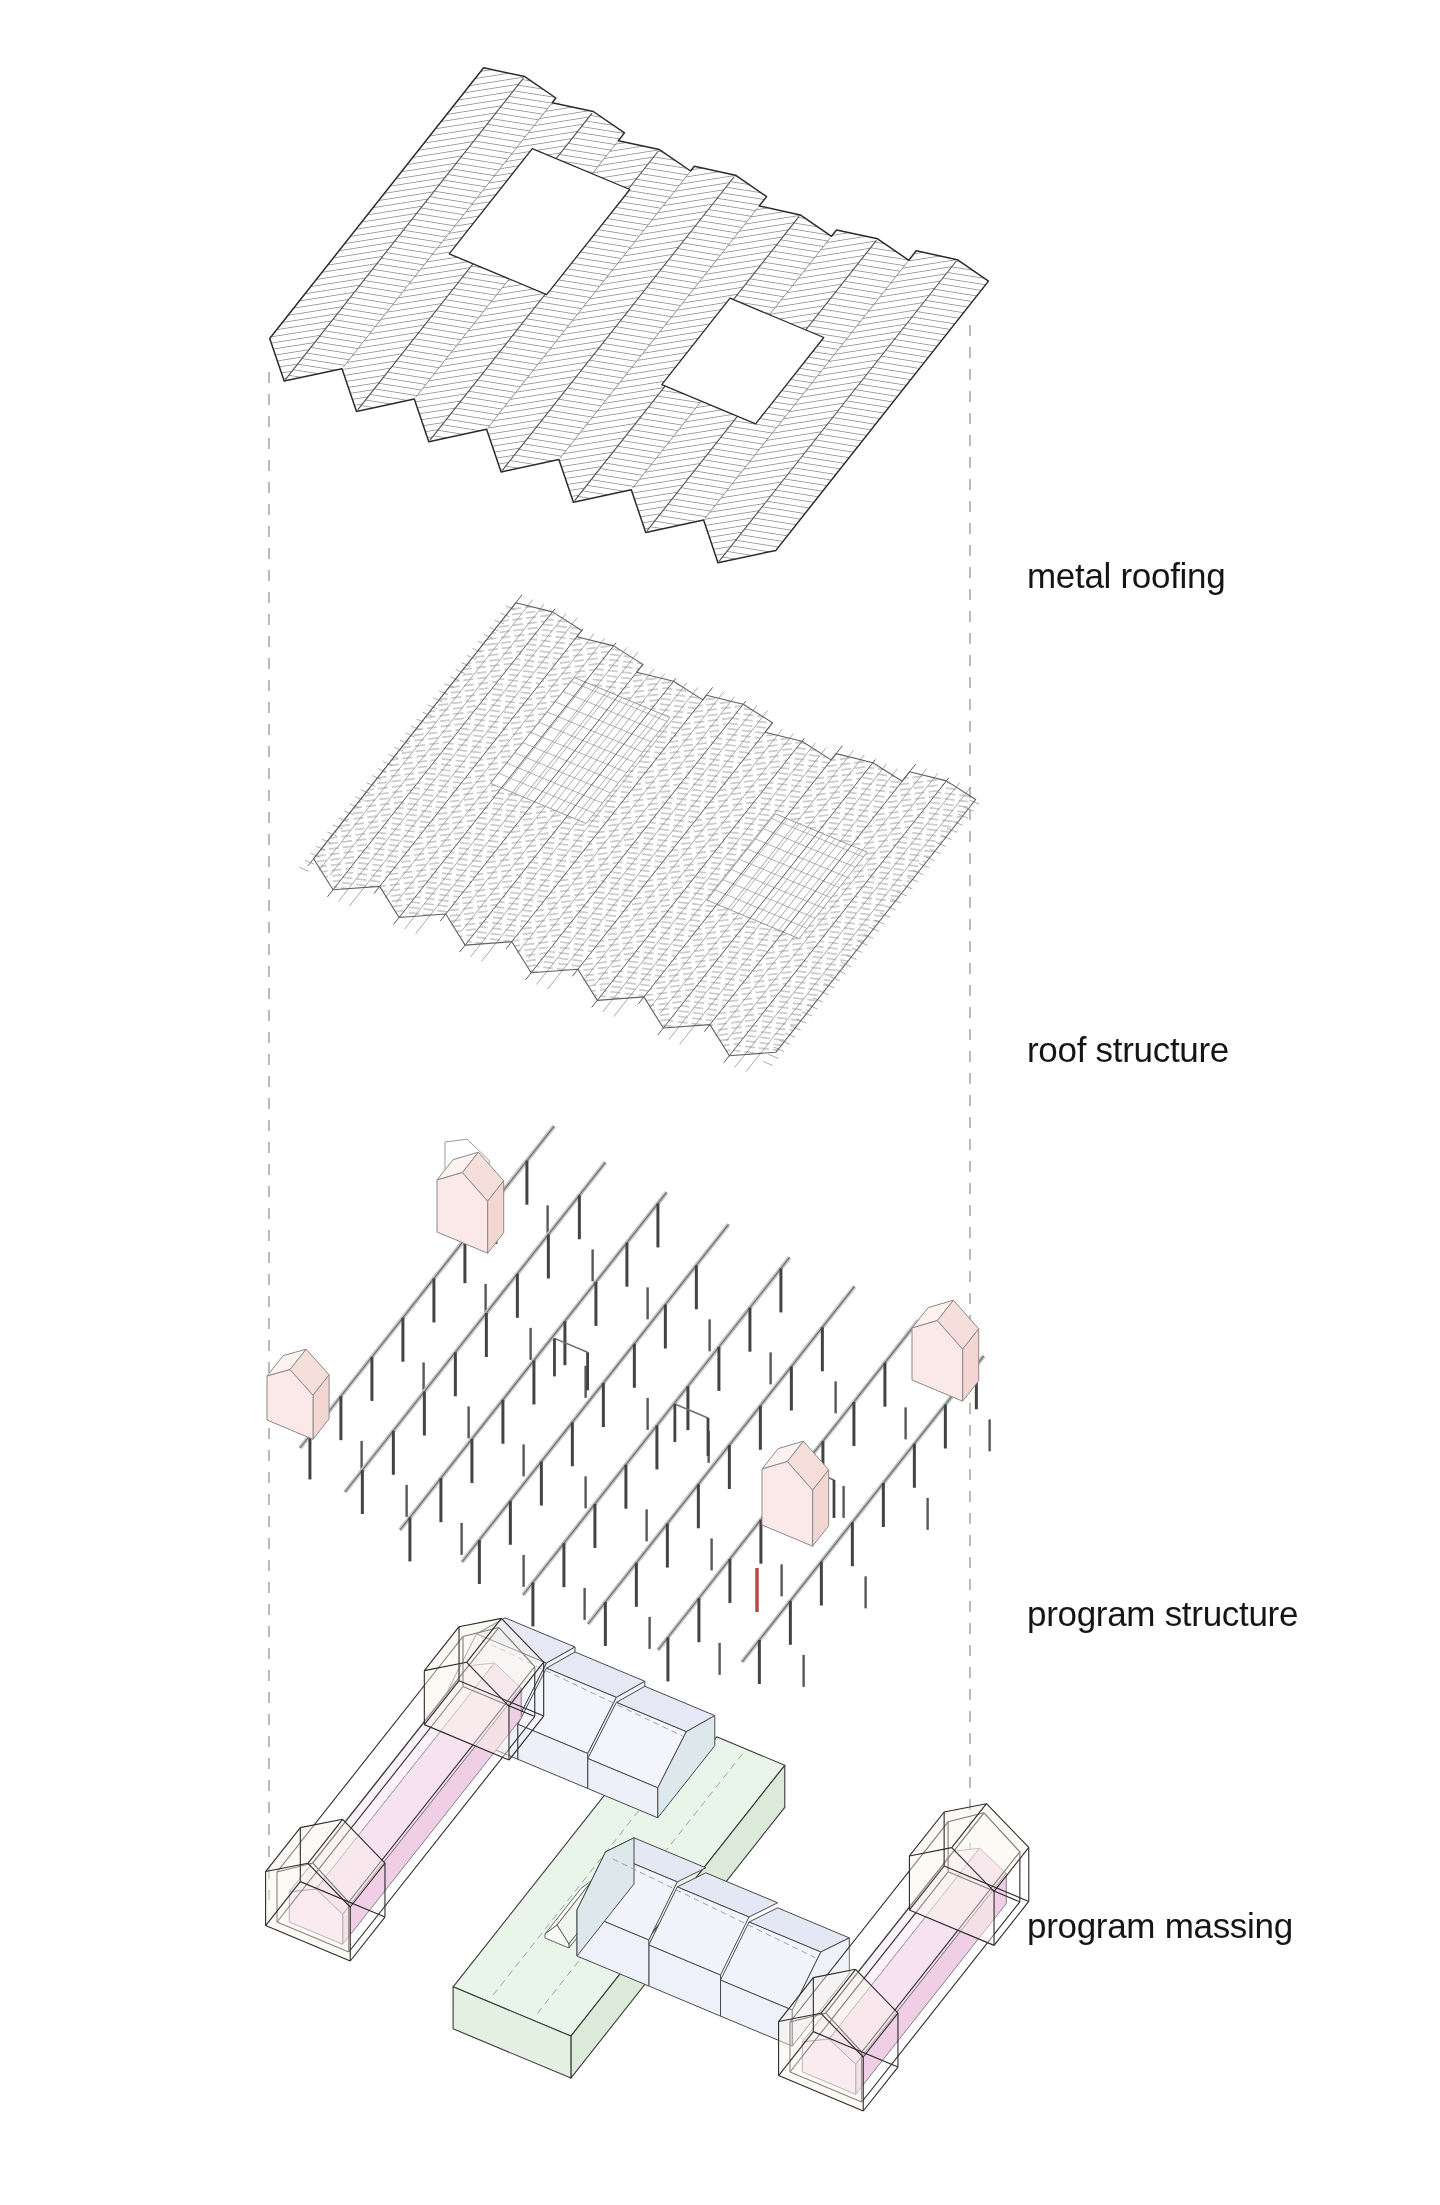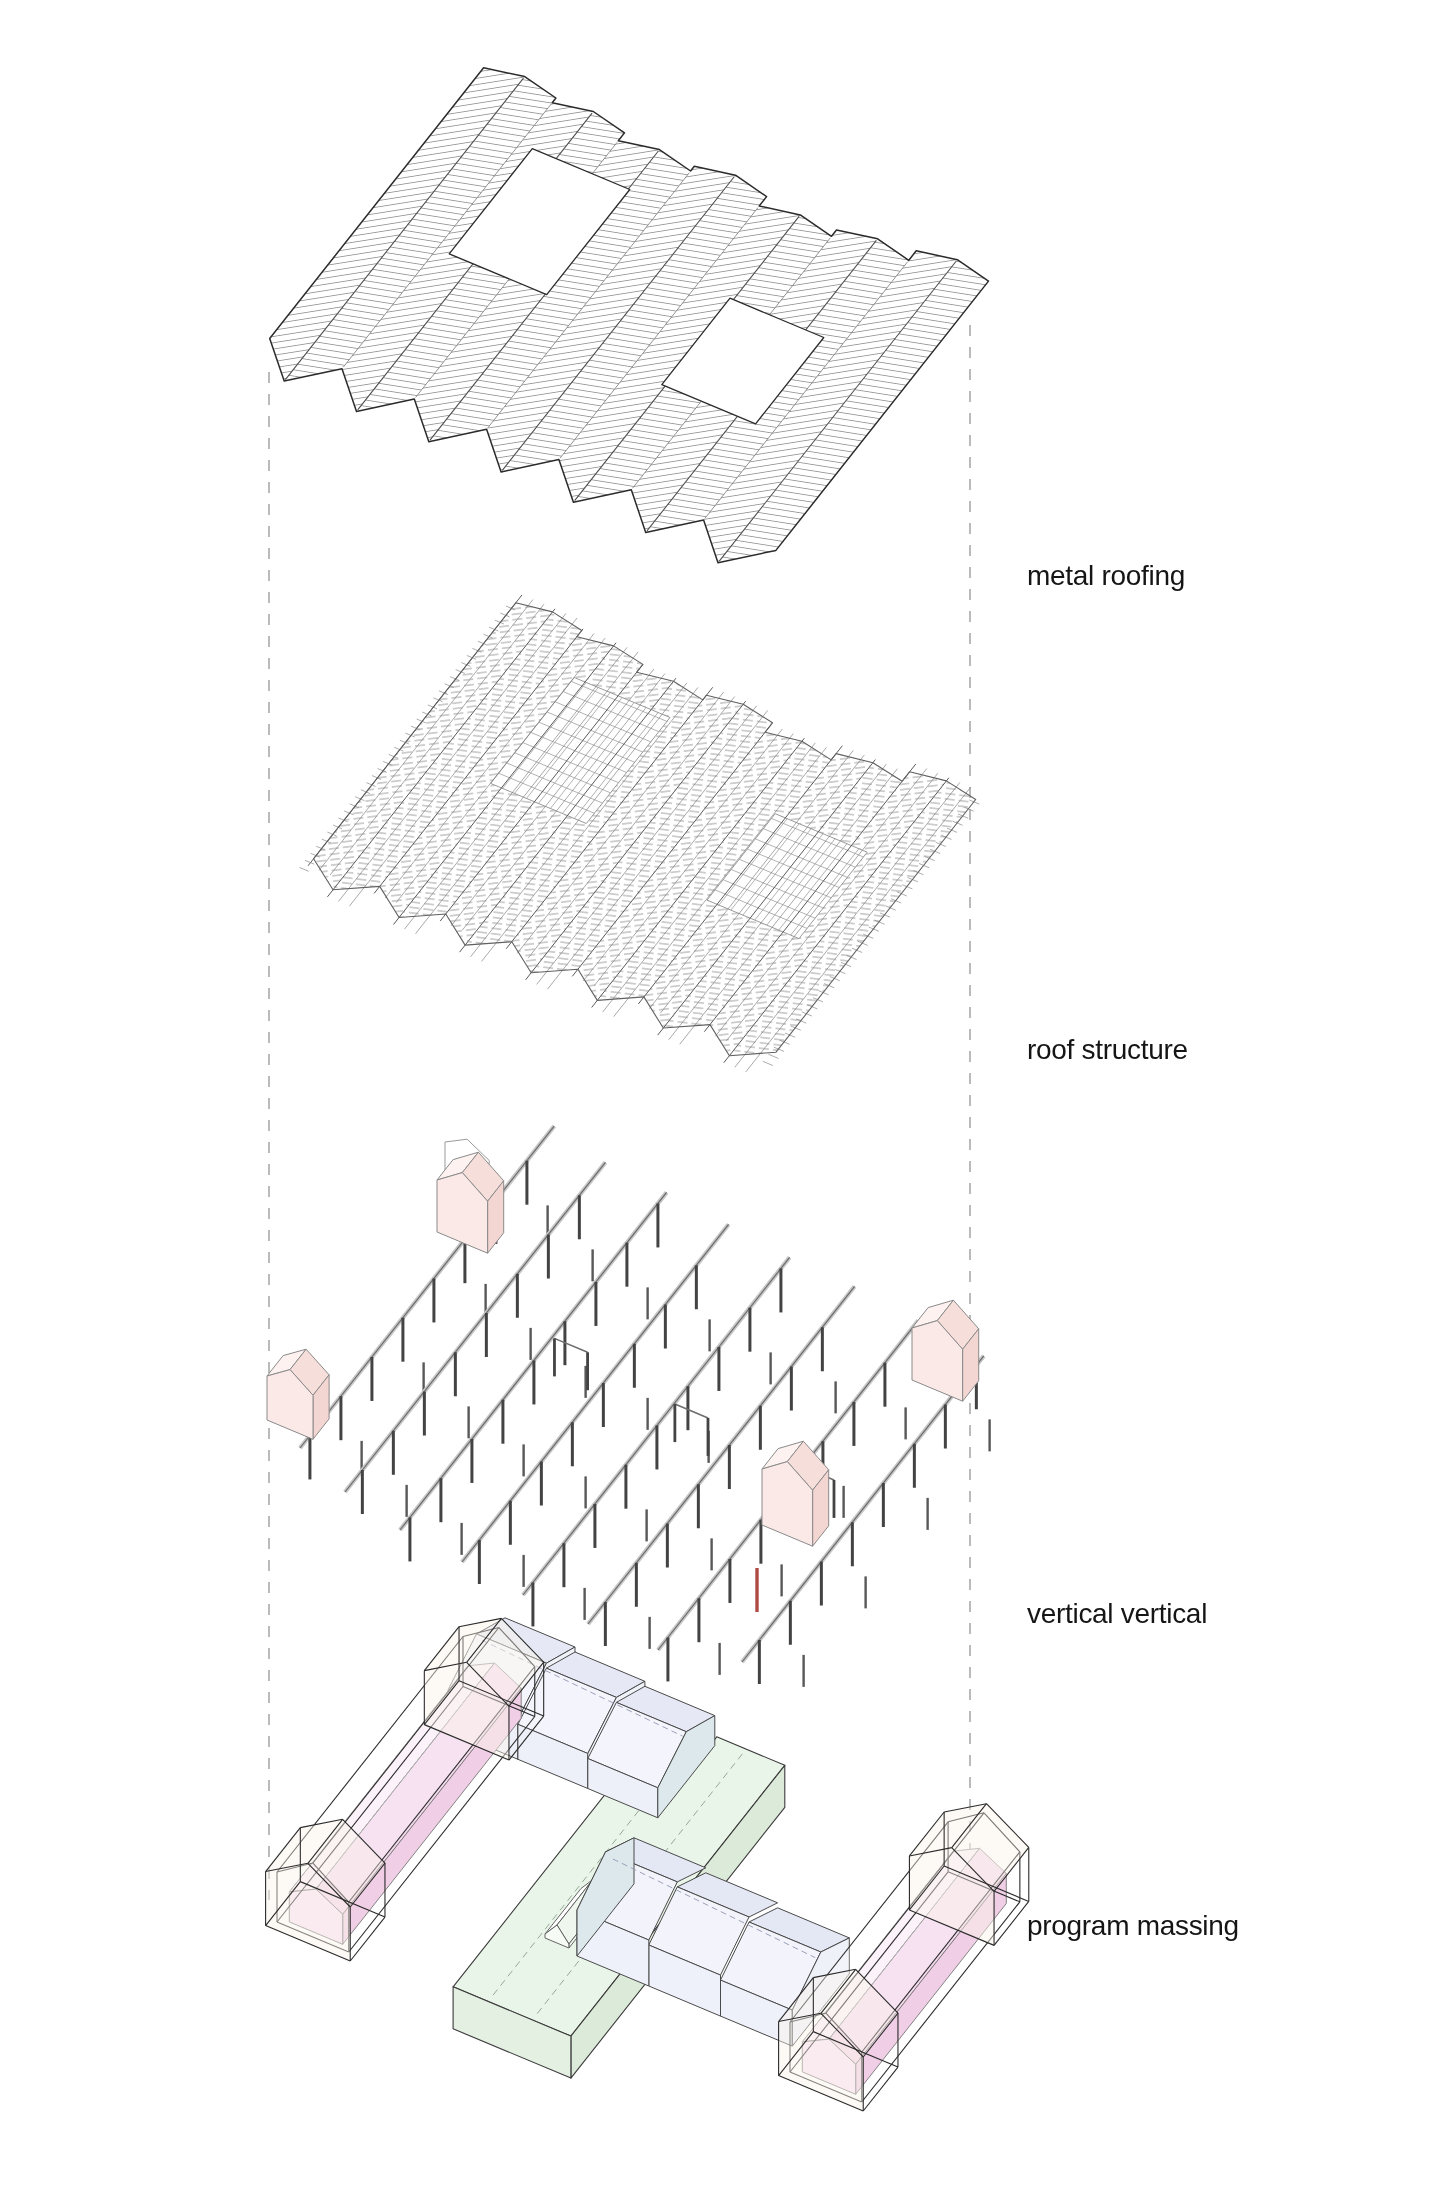--- a/index.html
+++ b/index.html
@@ -1,19 +1,19 @@
 <!DOCTYPE html>
 <html><head>
 <meta charset="utf-8">
 <style>
   html,body{margin:0;padding:0;background:#ffffff;}
   #stage{position:relative;width:1440px;height:2205px;background:#ffffff;overflow:hidden;
          font-family:"Liberation Sans", sans-serif;}
   #drawing{position:absolute;left:0;top:0;}
-  .layer-label{position:absolute;left:1027px;font-size:28px;line-height:40px;color:#151515;
+  .layer-label{position:absolute;left:1027px;font-size:35px;line-height:40px;color:#151515;
                letter-spacing:-0.3px;white-space:nowrap;}
 </style>
 </head>
 <body>
 
 <div id="stage">
   <svg id="drawing" width="1440" height="2205" viewBox="0 0 1440 2205">
       <defs>
         <pattern id="hA" width="14" height="6.2" patternUnits="userSpaceOnUse" patternTransform="rotate(-9)">
           <line x1="0" y1="3.1" x2="14" y2="3.1" stroke="#9b9b9b" stroke-width="0.9"></line>
@@ -532,15 +532,15 @@
         <line x1="1028.78" y1="1847.41" x2="986.46" y2="1803.7" stroke="#2b2b2b" stroke-width="1.1"></line>
         <line x1="944.14" y1="1811.99" x2="986.46" y2="1803.7" stroke="#2b2b2b" stroke-width="1.1"></line>
         <line x1="951.74" y1="1847.66" x2="986.46" y2="1803.7" stroke="#2b2b2b" stroke-width="1.1"></line>
         <line x1="909.42" y1="1855.95" x2="944.14" y2="1811.99" stroke="#2b2b2b" stroke-width="1.1"></line>
         <line x1="994.06" y1="1891.3700000000001" x2="1028.78" y2="1847.41" stroke="#2b2b2b" stroke-width="1.1"></line>
       </g>
     </svg>
 
   <div class="layer-label" style="top:556px">metal roofing</div>
   <div class="layer-label" style="top:1030px">roof structure</div>
-  <div class="layer-label" style="top:1594px">vertical vertical</div>
+  <div class="layer-label" style="top:1594px">program structure</div>
   <div class="layer-label" style="top:1906px">program massing</div>
 </div>
 
 </body></html>

